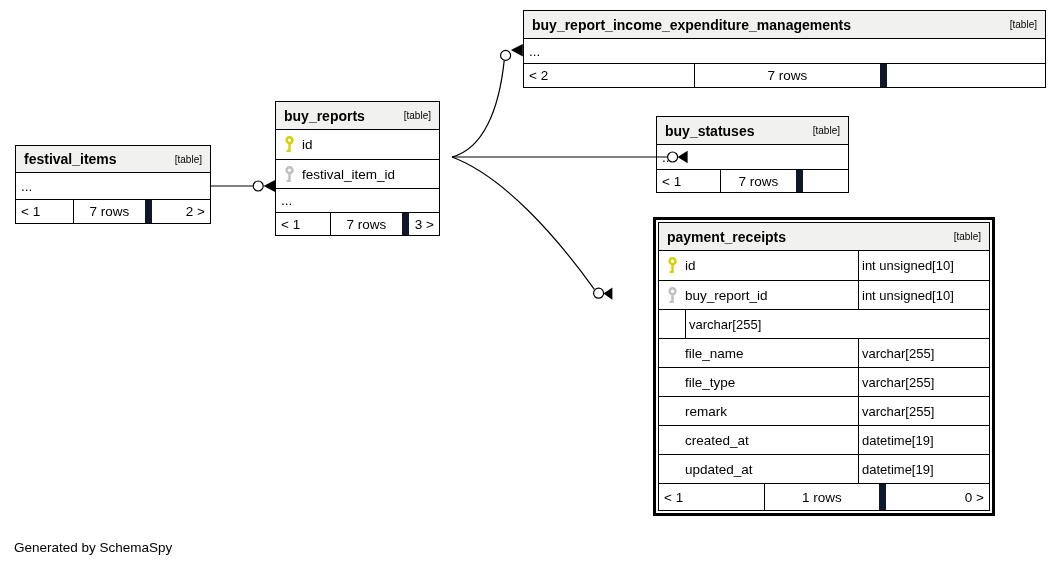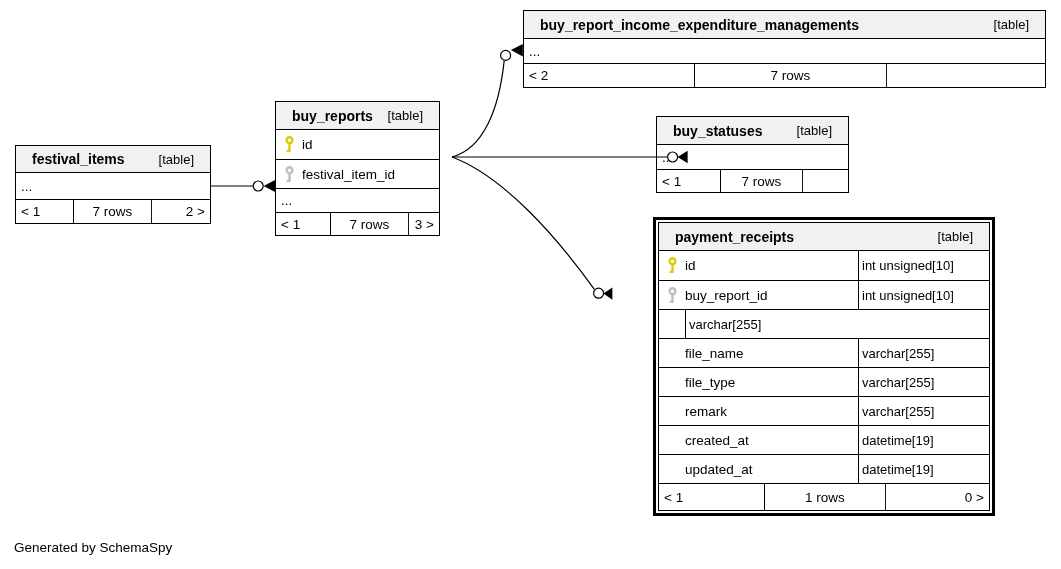--- a/index.html
+++ b/index.html
@@ -1,34 +1,34 @@
 <!DOCTYPE html>
 <html><head>
 <meta charset="utf-8">
 <style>
   html,body{margin:0;padding:0;background:#fff;font-family:"Liberation Sans",sans-serif;}
   #diagram{position:relative;width:1061px;height:569px;background:#fff;overflow:hidden;}
   .tbl{position:absolute;z-index:1;background:#fff;}
   .tbl.hl{border:3px solid #000;padding:2px;background:#fff;margin-left:40px;}
   .tin{border:1px solid #000;background:#fff;width:100%;box-sizing:border-box;}
   .hdr{display:flex;align-items:center;background:#f1f1ef;border-bottom:1px solid #000;
-       padding:0 16px;box-sizing:border-box;}
+       padding:0 8px;box-sizing:border-box;}
   .tname{font-weight:bold;font-size:14px;white-space:nowrap;}
-  .ttag{margin-left:auto;font-size:13px;padding-left:14px;white-space:nowrap;}
+  .ttag{margin-left:auto;font-size:10px;padding-left:14px;white-space:nowrap;}
   .row{display:flex;align-items:center;box-sizing:border-box;font-size:13.5px;
        border-top:1px solid #000;background:#fff;}
   .hdr + .row{border-top:none;}
   .keyslot{flex:0 0 26px;display:flex;justify-content:center;align-items:center;}
   .colname{flex:1;white-space:nowrap;overflow:hidden;}
   .colname.dots{padding-left:5px;}
   .coltype{border-left:1px solid #000;align-self:stretch;display:flex;align-items:center;
            padding:0 3px;font-size:13px;white-space:nowrap;box-sizing:border-box;}
   .ftr{display:flex;border-top:1px solid #000;font-size:13.5px;box-sizing:border-box;align-items:stretch;}
   .fc{display:flex;align-items:center;padding:0 5px;box-sizing:border-box;white-space:nowrap;}
-  .fc.c{justify-content:center;border-left:1px solid #000;border-right:1px solid #0f172a;}
+  .fc.c{justify-content:center;border-left:1px solid #000;border-right:7px solid #0f172a;}
   .fc.r{flex:1;justify-content:flex-end;}
   #edges{position:absolute;left:0;top:0;z-index:5;pointer-events:none;}
   #gen-note{position:absolute;left:14px;top:540px;font-size:13.5px;color:#000;z-index:2;}
 </style>
 </head>
 <body>
 
 <div id="diagram">
   <div id="tables">
       <div class="tbl" style="left: 15px; top: 145px; width: 196px;">

